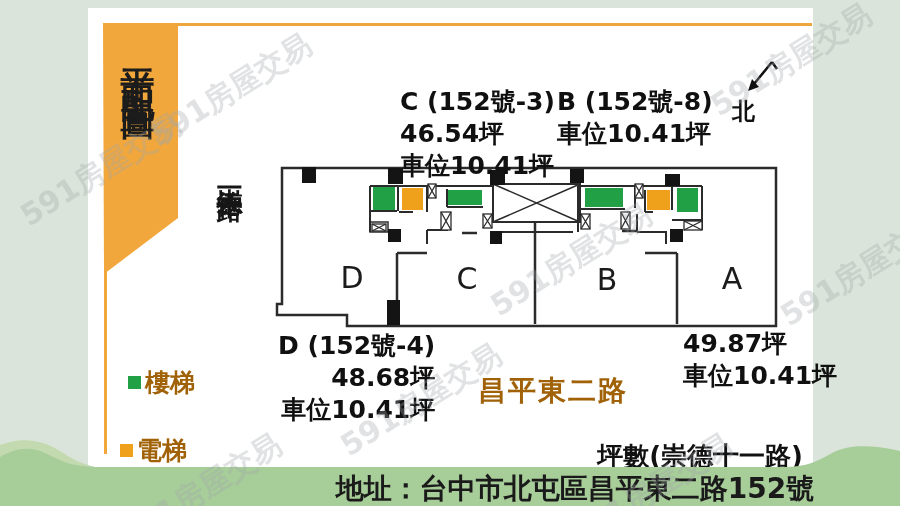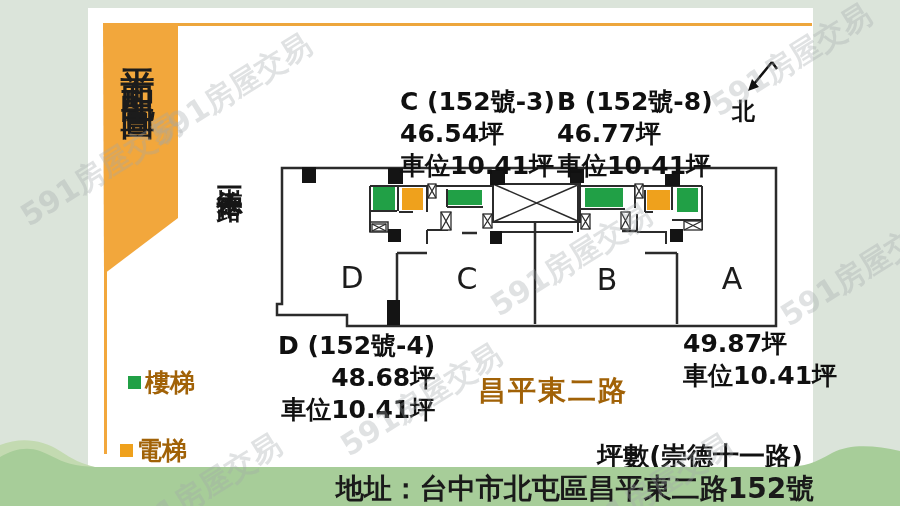--- a/index.html
+++ b/index.html
@@ -129,21 +129,20 @@
   <div class="abs unit-letter" style="left:607px;top:262px;">B</div>
   <div class="abs unit-letter" style="left:732px;top:261px;">A</div>
 
   <div class="abs unit-label" style="left:400px;top:86px;">
     <div>C (152號-3)</div>
     <div>46.54坪</div>
     <div>車位10.41坪</div>
   </div>
   <div class="abs unit-label" style="left:557px;top:86px;">
     <div>B (152號-8)</div>
-    <div>46.77坪</div>
     <div>車位10.41坪</div>
   </div>
   <div class="abs unit-label" style="left:278px;top:330px;text-align:right;">
     <div>D (152號-4)</div>
     <div>48.68坪</div>
     <div>車位10.41坪</div>
   </div>
   <div class="abs unit-label" style="left:683px;top:328px;">
     <div>49.87坪</div>
     <div>車位10.41坪</div>

